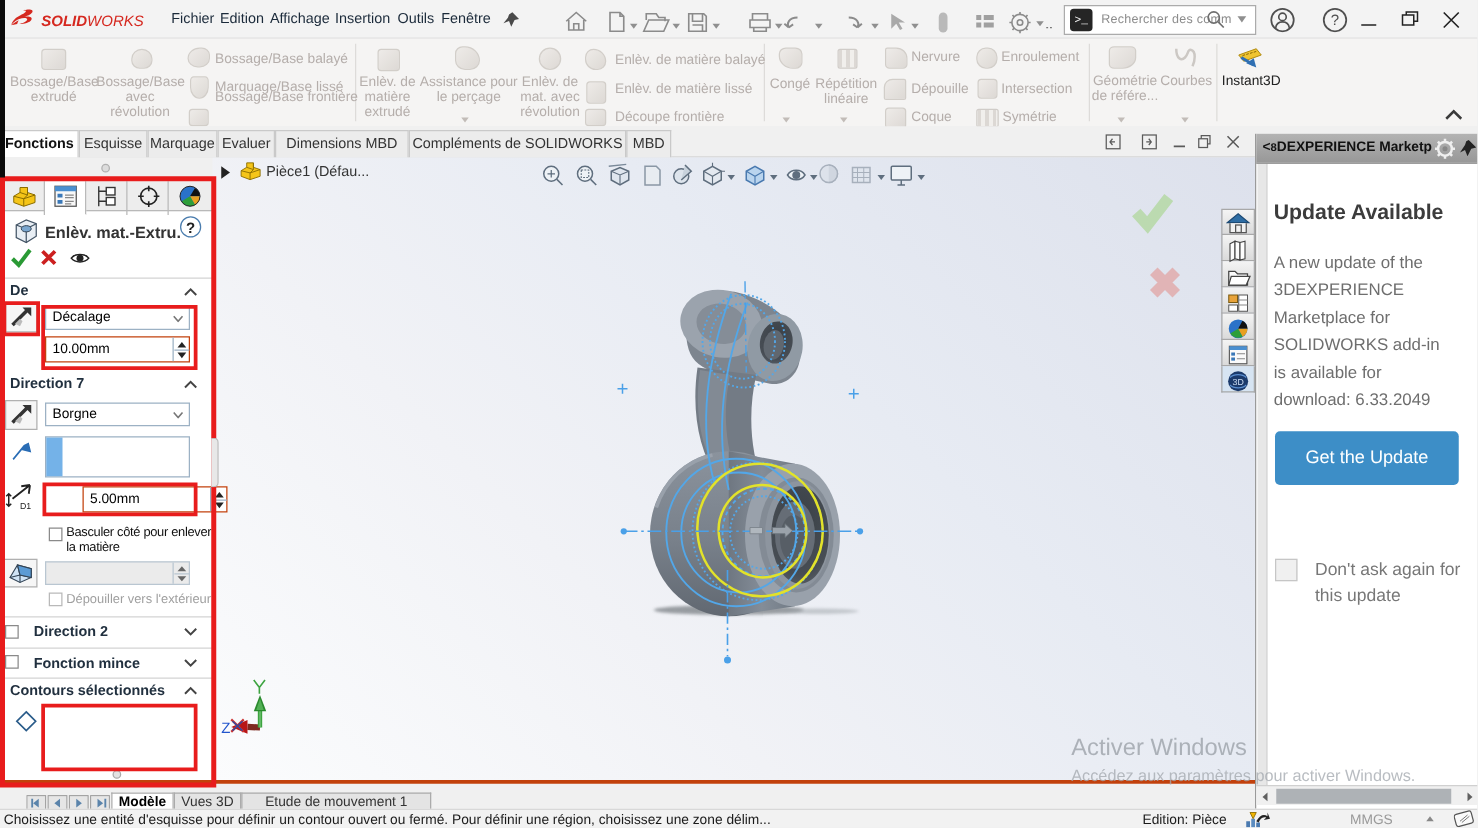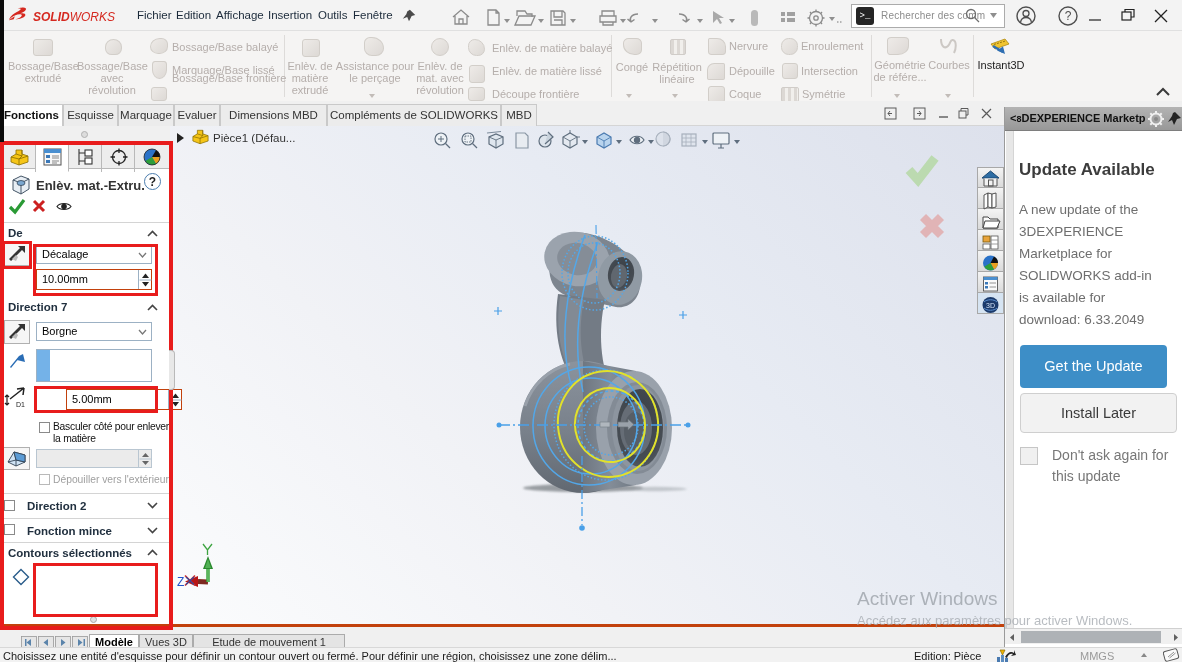--- a/index.html
+++ b/index.html
@@ -598,21 +598,20 @@
             <path d="M9 1 L9 4 M9 14 L9 17 M1 9 L4 9 M14 9 L17 9 M3.3 3.3 L5.4 5.4 M12.6 12.6 L14.7 14.7 M3.3 14.7 L5.4 12.6 M12.6 5.4 L14.7 3.3"></path>
           </g>
       </svg>
       <svg class="abs" style="left:162px;top:4px;" width="15" height="16" viewBox="0 0 15 16">
           <path d="M8 1 L14 7 L10 8 L7 14 L5 9 L1 11 L5 5 L6 2 Z" fill="#222"></path>
         </svg>
     </div>
     <div class="abs" style="left:14px;top:53px;font-size:17px;font-weight:bold;color:#3c3c3c;">Update Available</div>
     <div class="abs" style="left:14px;top:92px;font-size:13.5px;color:#6e6e6e;line-height:22px;">A new update of the<br>3DEXPERIENCE<br>Marketplace for<br>SOLIDWORKS add-in<br>is available for<br>download: 6.33.2049</div>
     <div class="abs" style="left:15px;top:238px;width:147px;height:43px;background:#3d8ec7;border-radius:4px;color:#fff;font-size:14.5px;text-align:center;line-height:43px;">Get the Update</div>
-    <div class="abs" style="left:15px;top:286px;width:157px;height:40px;background:#f2f2f2;border:1px solid #cfcfcf;border-radius:4px;color:#3a3a3a;font-size:14.5px;text-align:center;line-height:38px;">Install Later</div>
     <div class="abs" style="left:15px;top:340px;width:18px;height:18px;background:#f0f0f0;border:1px solid #c6c6c6;"></div>
     <div class="abs" style="left:47px;top:338px;font-size:14px;color:#777;line-height:21px;">Don't ask again for<br>this update</div>
 
     <div class="abs" style="left:0px;top:521px;width:178px;height:16px;background:#f0f0f0;border-top:1px solid #d0d0d0;">
       <svg class="abs" style="left:3px;top:4px;" width="8" height="9" viewBox="0 0 8 9">
           <path d="M6 1 L2 4.5 L6 8 Z" fill="#606060"></path>
         </svg>
       <div class="abs" style="left:16px;top:2px;width:140px;height:12px;background:#aeb2b6;"></div>
       <svg class="abs" style="left:167px;top:4px;" width="8" height="9" viewBox="0 0 8 9">
           <path d="M2 1 L6 4.5 L2 8 Z" fill="#606060"></path>

